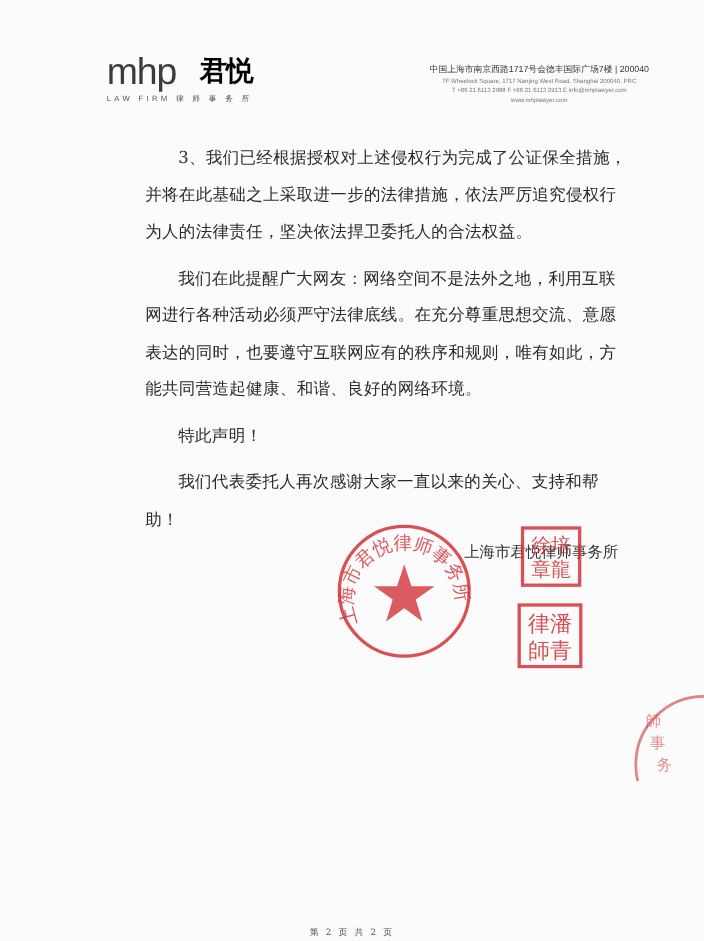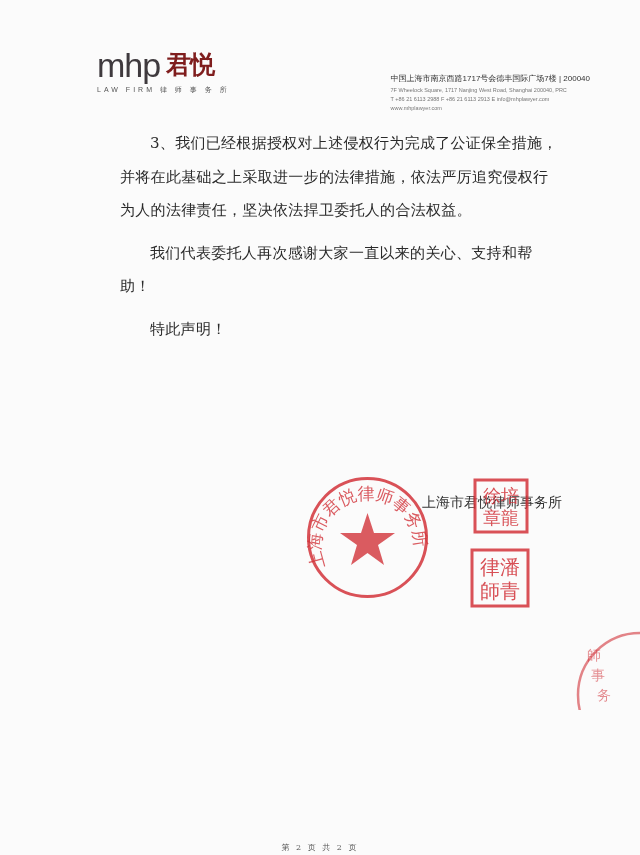--- a/index.html
+++ b/index.html
@@ -1,25 +1,25 @@
 <!DOCTYPE html>
 <html><head>
 <meta charset="utf-8">
 <style>
   html, body { margin:0; padding:0; }
   body { width:640px; height:855px; background:#fbfbfb; position:relative; overflow:hidden;
          font-family:"DejaVu Serif", serif; color:#2a2a2a; }
   .logo { position:absolute; left:97px; top:48px; }
-  .logo-mark { font-family:"Liberation Sans", sans-serif; font-size:34px; line-height:34px; color:#3f3a3e; letter-spacing:-1px; display:flex; align-items:flex-end; }
-  .logo-cn { font-family:"DejaVu Sans", sans-serif; font-size:25px; font-weight:bold; color:#7f1d1d; margin-left:6px; }
+  .logo-mark { font-family:"Liberation Sans", sans-serif; font-size:34px; line-height:34px; color:#3f3a3e; letter-spacing:-1px; display:flex; align-items:flex-end;justify-content:space-between; }
+  .logo-cn { font-family:"DejaVu Sans", sans-serif; font-size:25px; font-weight:bold; color:#000000; margin-left:6px; }
   .logo-sub { font-family:"Liberation Sans", sans-serif; font-size:7px; letter-spacing:3px; color:#555; margin-top:3px; }
-  .header-info { position:absolute; right:50px; top:73px; text-align:left; font-family:"Liberation Sans", sans-serif; color:#555; }
+  .header-info { position:absolute; right:50px; top:57px; text-align:center; font-family:"Liberation Sans", sans-serif; color:#555; }
   .header-info .l1 { font-size:8px; color:#333; }
   .header-info .l2, .header-info .l3, .header-info .l4 { font-size:5.5px; color:#777; margin-top:3px; }
-  .body-text { position:absolute; left:120px; top:127px; width:440px; font-size:15px; line-height:33.5px; letter-spacing:0.3px; }
+  .body-text { position:absolute; left:132px; top:127px; width:440px; font-size:15px; line-height:33.5px; letter-spacing:0.3px; }
   .para { margin:0; }
   .para.indent { text-indent:2em; }
   .para.gap { margin-top:9px; }
   .sig { position:absolute; right:78px; top:485px; text-align:right; font-size:14px; line-height:35px; color:#333; }
   .seal-round { position:absolute; left:305px; top:475px; width:125px; height:125px; }
   .seal-sq1 { position:absolute; left:473px; top:478px; width:56px; height:56px; }
   .seal-sq2 { position:absolute; left:470px; top:548px; width:60px; height:60px; }
   .seal-edge { position:absolute; left:565px; top:620px; width:80px; height:90px; }
   .footer { position:absolute; left:0; width:640px; top:842px; text-align:center; font-size:8px; color:#555; letter-spacing:2px; }
 </style>
@@ -36,22 +36,23 @@
 
 <div class="header-info">
   <div class="l1">中国上海市南京西路1717号会德丰国际广场7楼 | 200040</div>
   <div class="l2">7F Wheelock Square, 1717 Nanjing West Road, Shanghai 200040, PRC</div>
   <div class="l3">T +86 21 6113 2988     F +86 21 6113 2913     E info@mhplawyer.com</div>
   <div class="l4">www.mhplawyer.com</div>
 </div>
 
 <div class="body-text">
   <p class="para indent">3、我们已经根据授权对上述侵权行为完成了公证保全措施，并将在此基础之上采取进一步的法律措施，依法严厉追究侵权行为人的法律责任，坚决依法捍卫委托人的合法权益。</p>
+  <p class="para indent gap">我们在此提醒广大网友：网络空间不是法外之地，利用互联网进行各种活动必须严守法律底线。在充分尊重思想交流、意愿表达的同时，也要遵守互联网应有的秩序和规则，唯有如此，方能共同营造起健康、和谐、良好的网络环境。</p>
+  <p class="para indent gap">特此声明！</p>
   <p class="para indent gap">我们代表委托人再次感谢大家一直以来的关心、支持和帮助！</p>
-  <p class="para indent gap">特此声明！</p>
 </div>
 
 <div class="sig">
   <div>上海市君悦律师事务所</div>
 </div>
 
 <svg class="seal-round" viewBox="0 0 125 125">
   <circle cx="62.5" cy="62.5" r="59" fill="none" stroke="#d2333a" stroke-width="3" opacity="0.85"></circle>
   <defs>
       <path id="arc" d="M 22 95 A 47 47 0 1 1 103 95"></path>

